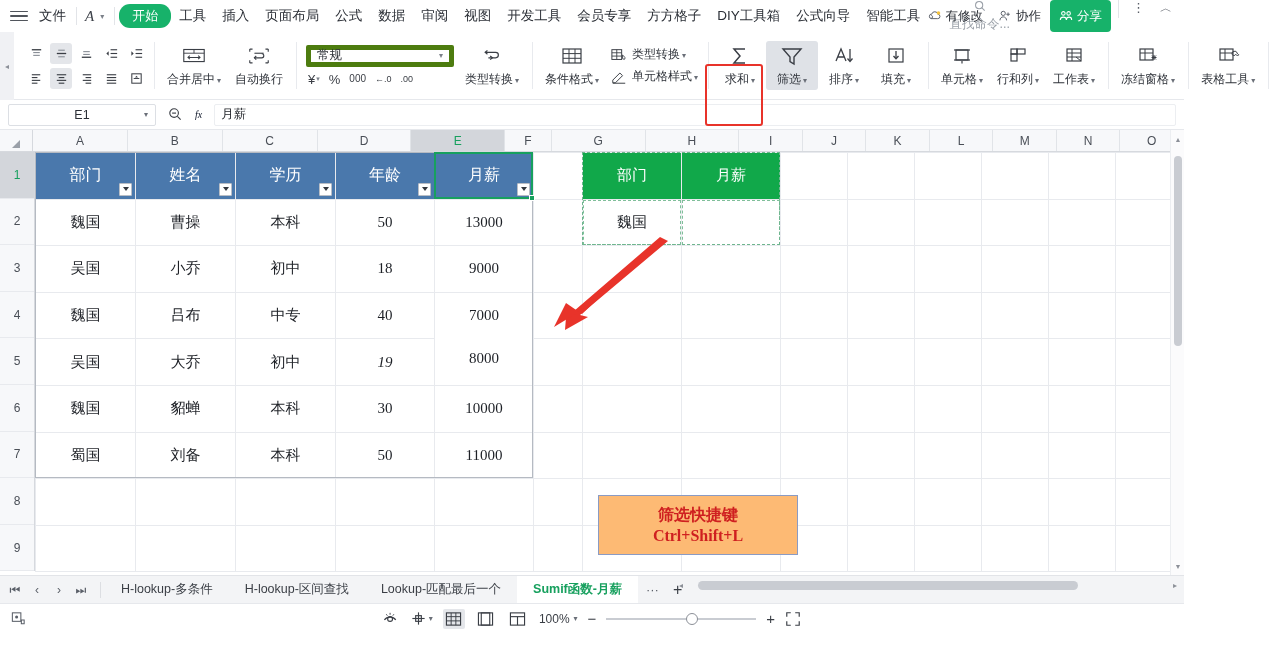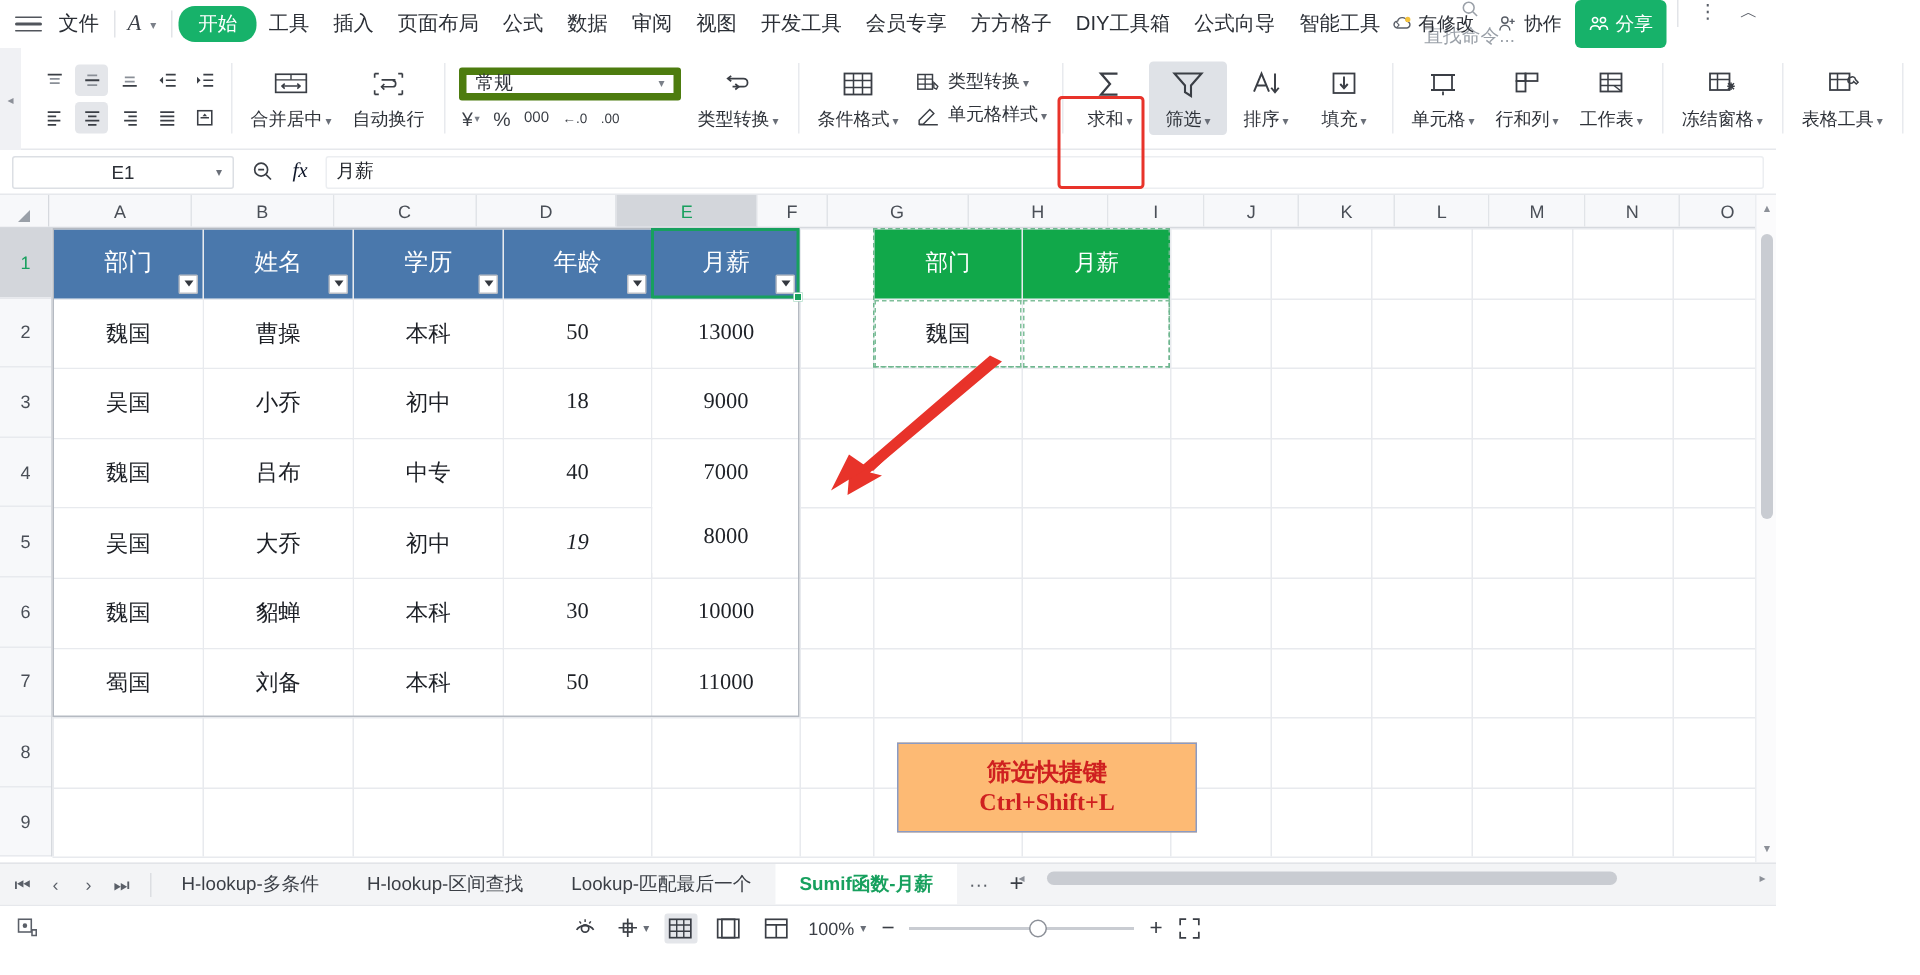--- a/index.html
+++ b/index.html
@@ -95,21 +95,21 @@
     height:30px; display:flex; align-items:center; gap:0;
     background:#fff; padding:0 8px; border-bottom:1px solid #e6e8ec;
   }
   .namebox {
     width:148px; height:22px; border:1px solid #dcdfe4; border-radius:2px;
     display:flex; align-items:center; justify-content:center; position:relative;
     font-size:12.5px; color:#2b2f36; background:#fff;
   }
   .namebox .cv { position:absolute; right:7px; font-size:8px; color:#6a6f78;}
   .fb-icons { display:flex; align-items:center; gap:12px; padding:0 12px; }
-  .fb-fx { font-family:"Liberation Serif",serif; font-style:italic; font-size:14px; color:#0f172a;}
+  .fb-fx { font-family:"Liberation Serif",serif; font-style:italic; font-size:10px; color:#0f172a;}
   .fb-input {
     flex:1; height:22px; border:1px solid #eceef1; border-radius:2px;
     display:flex; align-items:center; padding:0 6px; font-size:12.5px; color:#1d2026;
     background:#fff;
   }
 
   
   .gridwrap { position:relative; height:445px; background:#fff; overflow:hidden; }
   .colhead {
     display:flex; height:22px; background:#f7f8fa;

